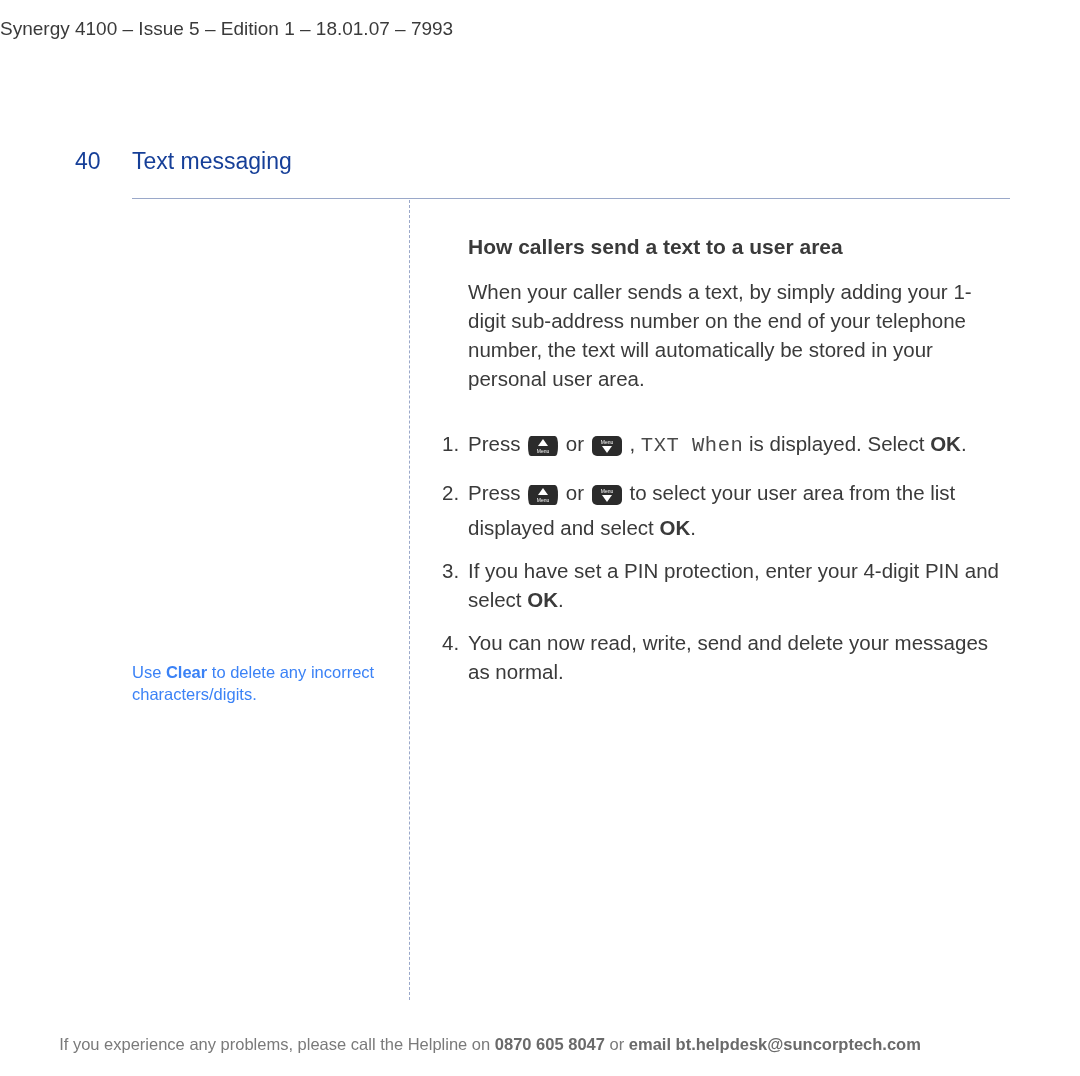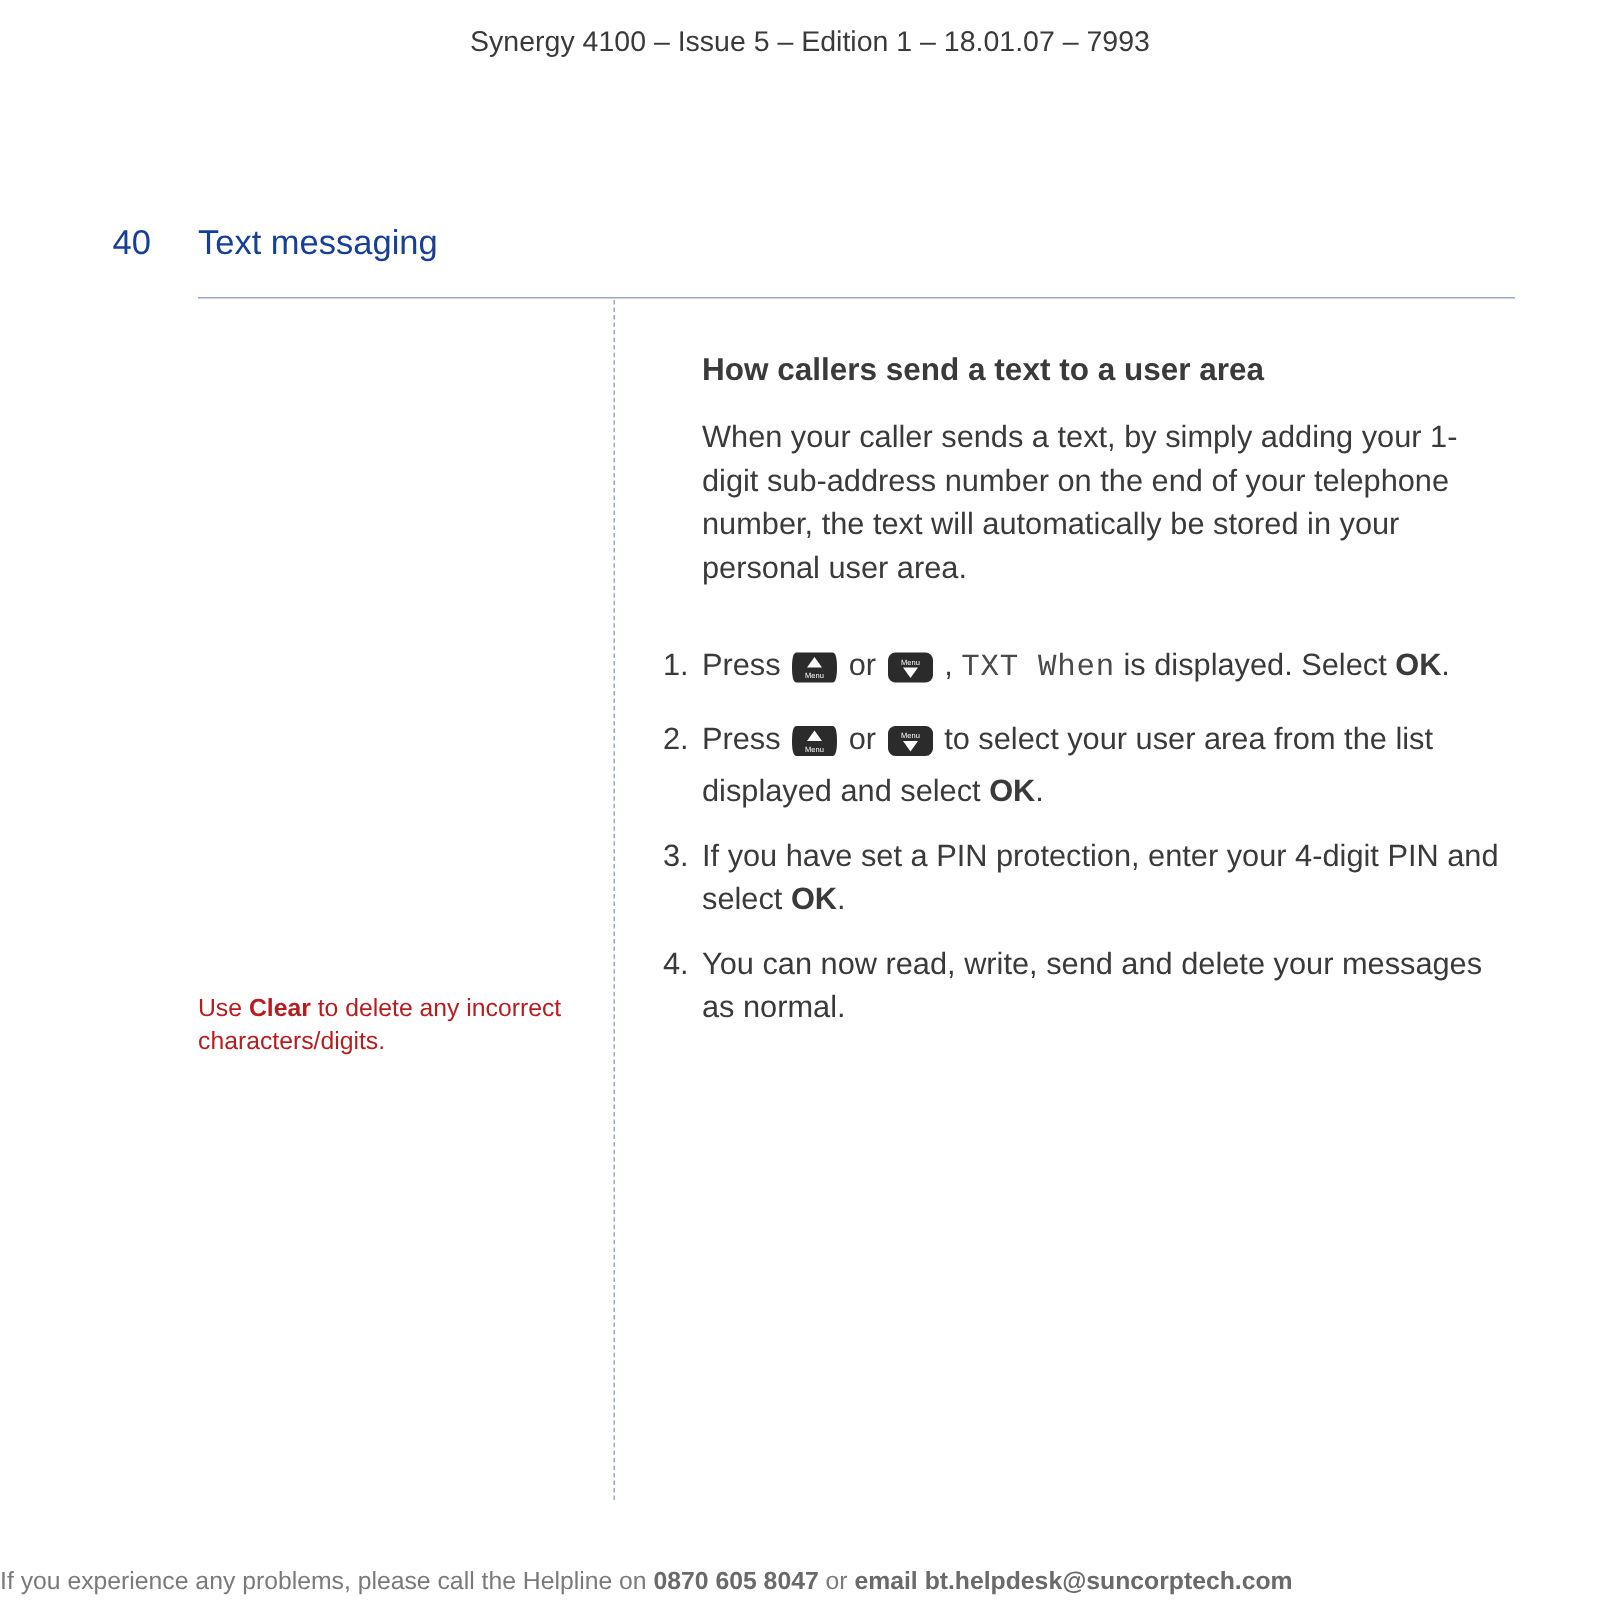--- a/index.html
+++ b/index.html
@@ -14,21 +14,20 @@
   .page {
     position: relative;
     width: 1080px;
     height: 1076px;
   }
   .top-header {
     position: absolute;
     top: 18px;
     left: 0;
     width: 1080px;
-    text-align: center;
     font-size: 19px;
     color: #3a3a3a;
   }
   .page-number {
     position: absolute;
     left: 75px;
     top: 148px;
     font-size: 23px;
     color: #163f98;
   }
@@ -96,27 +95,28 @@
     letter-spacing: 0.5px;
     color: #4a4a4a;
   }
   .margin-note {
     position: absolute;
     left: 132px;
     top: 661px;
     width: 258px;
     font-size: 16.5px;
     line-height: 22px;
-    color: #b91c1c;
+    color: #3b82f6;
   }
   .footer {
     position: absolute;
-    bottom: 12px;
+    bottom: 22px;
     left: 0;
     width: 980px;
+    text-align: center;
     font-size: 16.5px;
     color: #7a7a7a;
   }
   .footer b {
     color: #6a6a6a;
   }
   
   .icon-inline {
     display: inline-block;
     vertical-align: -6px;

